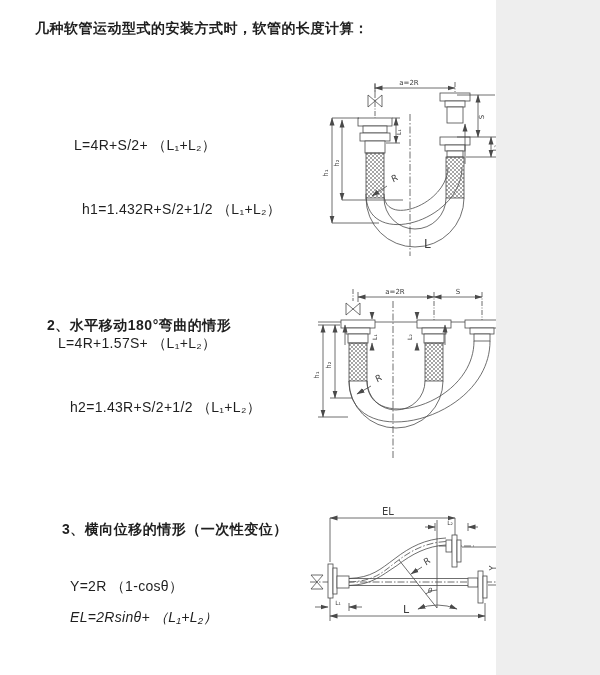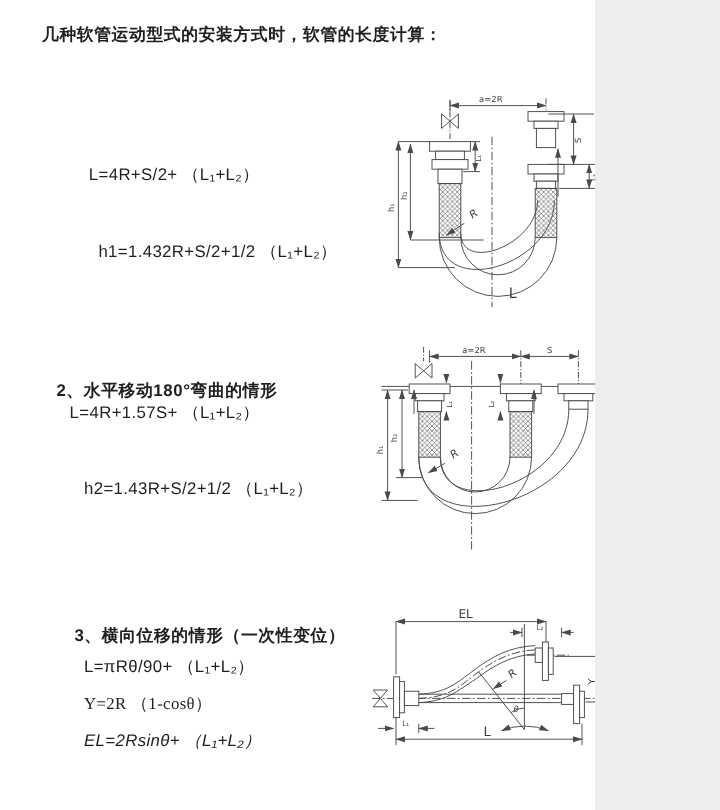--- a/index.html
+++ b/index.html
@@ -23,22 +23,21 @@
   <div class="title">几种软管运动型式的安装方式时，软管的长度计算：</div>
 
   <div class="formula" style="left:74px;top:137px;">L=4R+S/2+ （L₁+L₂）</div>
   <div class="formula" style="left:82px;top:169px;margin-top:32px;">h1=1.432R+S/2+1/2 （L₁+L₂）</div>
 
   <div class="sec-head" style="left:47px;top:317px;">2、水平移动180°弯曲的情形</div>
   <div class="formula" style="left:58px;top:335px;">L=4R+1.57S+ （L₁+L₂）</div>
   <div class="formula" style="left:70px;top:399px;">h2=1.43R+S/2+1/2 （L₁+L₂）</div>
 
   <div class="sec-head" style="left:62px;top:521px;">3、横向位移的情形（一次性变位）</div>
-  <div class="formula" style="left:70px;top:547px;">L=πRθ/90+ （L₁+L₂）</div>
-  <div class="formula" style="left:70px;top:578px;font-family:Liberation Serif, serif;">Y=2R （1-cosθ）</div>
+  <div class="formula" style="left:70px;top:578px;">Y=2R （1-cosθ）</div>
   <div class="formula" style="left:70px;top:609px;font-style:italic;">EL=2Rsinθ+ （L₁+L₂）</div>
 
   <div class="diag" style="left:305px;top:72px;">
   <svg viewBox="0 0 250 195" width="250" height="195">
     <defs>
       <marker id="a1" markerWidth="9" markerHeight="8" refX="7.5" refY="3.5" orient="auto-start-reverse" markerUnits="userSpaceOnUse">
         <path d="M0,1 L8,3.5 L0,6 Z" fill="#4a4a4a"></path>
       </marker>
       <pattern id="b1" width="4" height="4" patternUnits="userSpaceOnUse">
         <path d="M0,0 L4,4 M4,0 L0,4" stroke="#6a6a6a" stroke-width="0.6"></path>

